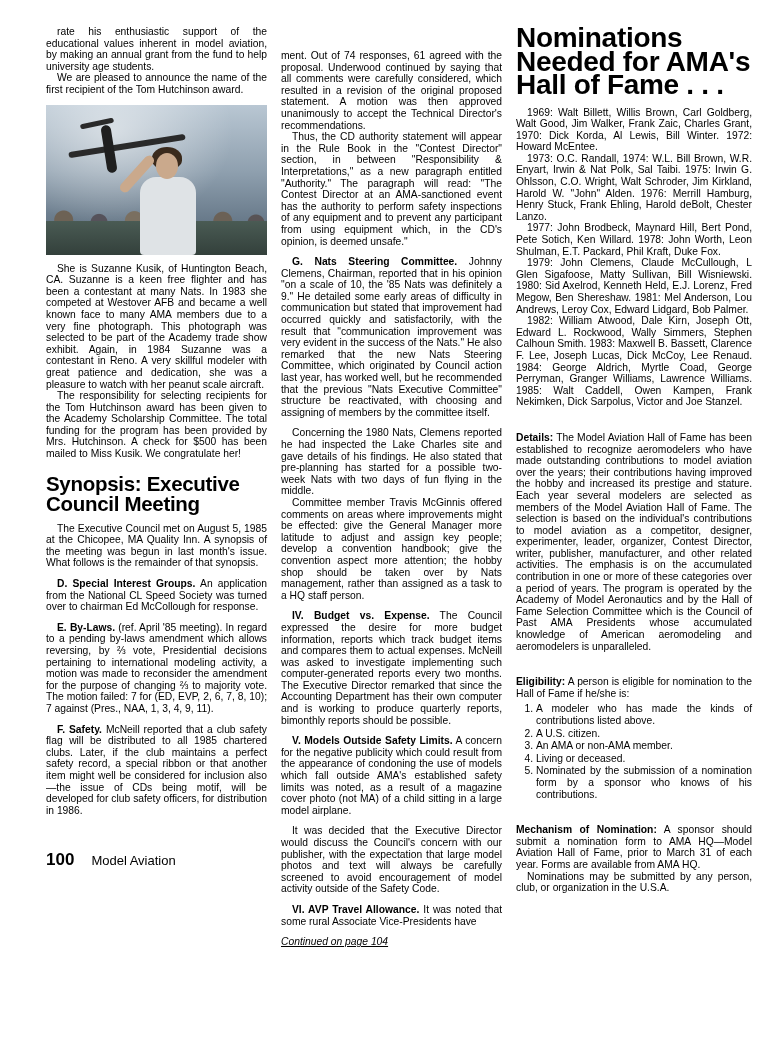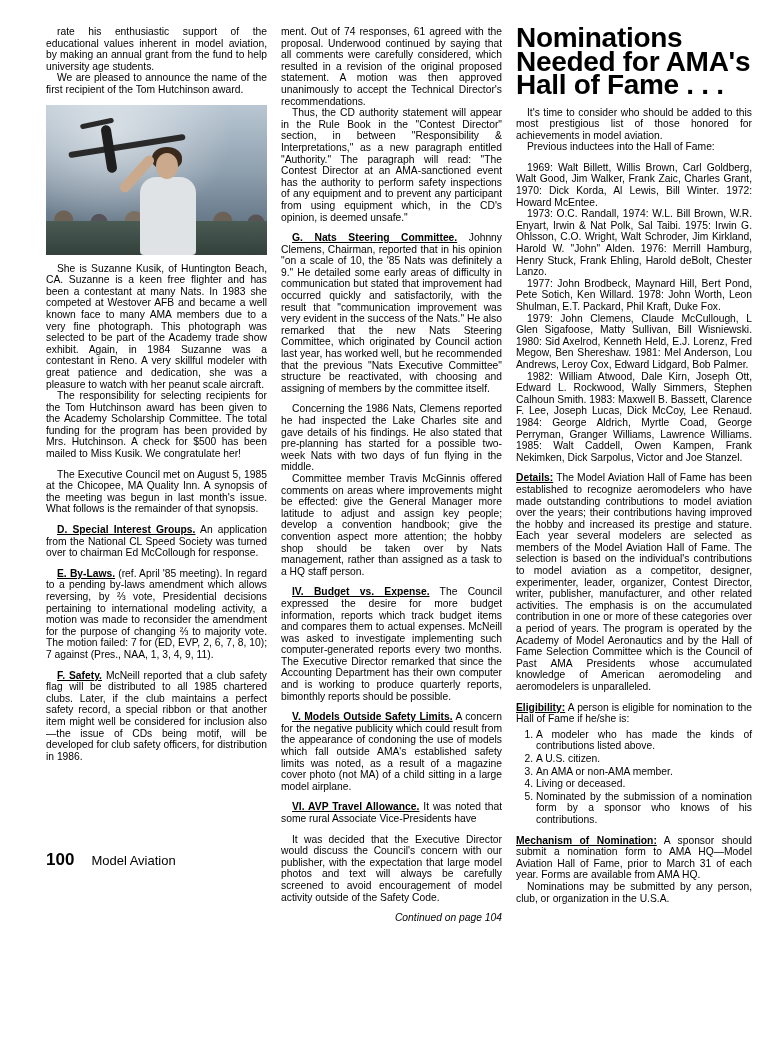--- a/index.html
+++ b/index.html
@@ -33,21 +33,21 @@
   .col.c3 { width: 236px; }
 
   p {
     margin: 0 0 0 0;
     font-size: 10.3px;
     line-height: 11.6px;
     text-align: justify;
     text-indent: 11px;
     hyphens: auto;
   }
-  p.noindent { text-indent: 0; }
+  p.noindent { text-indent: 0; margin-top: 24px; }
   p + p { margin-top: 0px; }
 
   .blk { margin-bottom: 9px; }
 
   h2.section {
     font-size: 20.5px;
     line-height: 20px;
     font-weight: bold;
     margin: 14px 0 9px 0;
     letter-spacing: -0.3px;
@@ -150,42 +150,43 @@
     margin: 4px 0 9px 0;
     padding-left: 20px;
     font-size: 10.3px;
     line-height: 11.6px;
   }
   ol.elig li { margin-bottom: 1px; text-align: justify; }
 
   .continued {
     font-style: italic;
     font-size: 10.3px;
-    text-align: right;
+    text-align: left;
     margin-top: 4px;
     text-indent: 0;
+    text-decoration: underline;
   }
 
   .footer {
     position: absolute;
     left: 46px;
     bottom: 14px;
     display: flex;
     align-items: baseline;
     gap: 9px;
   }
   .footer .pageno {
     font-size: 17px;
     font-weight: bold;
   }
   .footer .mag {
     font-size: 13px;
     margin-left: 8px;
   }
-  b.lead { font-weight: bold; text-decoration: underline; }
+  b.lead { font-weight: bold; }
 </style>
 </head>
 <body>
 
 <div class="page">
   <div class="columns">
 
     <div class="col c1">
       <div class="blk">
         <p>rate his enthusiastic support of the educational values inherent in model aviation, by making an annual grant from the fund to help university age students.</p>
@@ -207,20 +208,21 @@
           <div class="head"></div>
           <div class="arm"></div>
         </div>
       </div>
 
       <div class="blk">
         <p>She is Suzanne Kusik, of Huntington Beach, CA. Suzanne is a keen free flighter and has been a contestant at many Nats. In 1983 she competed at Westover AFB and became a well known face to many AMA members due to a very fine photograph. This photograph was selected to be part of the Academy trade show exhibit. Again, in 1984 Suzanne was a contestant in Reno. A very skillful modeler with great patience and dedication, she was a pleasure to watch with her peanut scale aircraft.</p>
         <p>The responsibility for selecting recipients for the Tom Hutchinson award has been given to the Academy Scholarship Committee. The total funding for the program has been provided by Mrs. Hutchinson. A check for $500 has been mailed to Miss Kusik. We congratulate her!</p>
       </div>
 
+      <h2 class="section">Synopsis: Executive Council Meeting</h2>
 
       <div class="blk">
         <p>The Executive Council met on August 5, 1985 at the Chicopee, MA Quality Inn. A synopsis of the meeting was begun in last month's issue. What follows is the remainder of that synopsis.</p>
       </div>
 
       <div class="blk">
         <p><b class="lead">D. Special Interest Groups.</b><span> An application from the National CL Speed Society was turned over to chairman Ed McCollough for response.</span></p>
       </div>
       <div class="blk">
         <p><b class="lead">E. By-Laws.</b><span> (ref. April '85 meeting). In regard to a pending by-laws amendment which allows reversing, by ⅔ vote, Presidential decisions pertaining to international modeling activity, a motion was made to reconsider the amendment for the purpose of changing ⅔ to majority vote. The motion failed: 7 for (ED, EVP, 2, 6, 7, 8, 10); 7 against (Pres., NAA, 1, 3, 4, 9, 11).</span></p>
@@ -235,49 +237,45 @@
       <div class="blk">
         <p class="noindent">ment. Out of 74 responses, 61 agreed with the proposal. Underwood continued by saying that all comments were carefully considered, which resulted in a revision of the original proposed statement. A motion was then approved unanimously to accept the Technical Director's recommendations.</p>
         <p>Thus, the CD authority statement will appear in the Rule Book in the "Contest Director" section, in between "Responsibility &amp; Interpretations," as a new paragraph entitled "Authority." The paragraph will read: "The Contest Director at an AMA-sanctioned event has the authority to perform safety inspections of any equipment and to prevent any participant from using equipment which, in the CD's opinion, is deemed unsafe."</p>
       </div>
 
       <div class="blk">
         <p><b class="lead">G. Nats Steering Committee.</b><span> Johnny Clemens, Chairman, reported that in his opinion "on a scale of 10, the '85 Nats was definitely a 9." He detailed some early areas of difficulty in communication but stated that improvement had occurred quickly and satisfactorily, with the result that "communication improvement was very evident in the success of the Nats." He also remarked that the new Nats Steering Committee, which originated by Council action last year, has worked well, but he recommended that the previous "Nats Executive Committee" structure be reactivated, with choosing and assigning of members by the committee itself.</span></p>
       </div>
 
       <div class="blk">
-        <p>Concerning the 1986 Nats, Clemens reported he had inspected the Lake Charles site and gave details of his findings. He also stated that pre-planning has started for a possible two-week Nats with two days of fun flying in the middle.</p>
+        <p>Concerning the 1980 Nats, Clemens reported he had inspected the Lake Charles site and gave details of his findings. He also stated that pre-planning has started for a possible two-week Nats with two days of fun flying in the middle.</p>
         <p>Committee member Travis McGinnis offered comments on areas where improvements might be effected: give the General Manager more latitude to adjust and assign key people; develop a convention handbook; give the convention aspect more attention; the hobby shop should be taken over by Nats management, rather than assigned as a task to a HQ staff person.</p>
       </div>
 
       <div class="blk">
         <p><b class="lead">IV. Budget vs. Expense.</b><span> The Council expressed the desire for more budget information, reports which track budget items and compares them to actual expenses. McNeill was asked to investigate implementing such computer-generated reports every two months. The Executive Director remarked that since the Accounting Department has their own computer and is working to produce quarterly reports, bimonthly reports should be possible.</span></p>
       </div>
       <div class="blk">
         <p><b class="lead">V. Models Outside Safety Limits.</b><span> A concern for the negative publicity which could result from the appearance of condoning the use of models which fall outside AMA's established safety limits was noted, as a result of a magazine cover photo (not MA) of a child sitting in a large model airplane.</span></p>
       </div>
 
       <div class="blk">
+        <p>It was decided that the Executive Director would discuss the Council's concern with our publisher, with the expectation that large model photos and text will always be carefully screened to avoid encouragement of model activity outside of the Safety Code.</p>
+      </div>
+
+      <div class="blk">
         <p><b class="lead">VI. AVP Travel Allowance.</b><span> It was noted that some rural Associate Vice-Presidents have</span></p>
-      </div>
-
-      <div class="blk">
-        <p>It was decided that the Executive Director would discuss the Council's concern with our publisher, with the expectation that large model photos and text will always be carefully screened to avoid encouragement of model activity outside of the Safety Code.</p>
       </div>
 
       <p class="continued">Continued on page 104</p>
     </div>
 
     <div class="col c3">
       <h2 class="hall">Nominations Needed for AMA's Hall of Fame . . .</h2>
 
-      <div class="blk">
-        <p>It's time to consider who should be added to this most prestigious list of those honored for achievements in model aviation.</p>
-        <p>Previous inductees into the Hall of Fame:</p>
-      </div>
 
       <div class="blk">
         <p>1969: Walt Billett, Willis Brown, Carl Goldberg, Walt Good, Jim Walker, Frank Zaic, Charles Grant, 1970: Dick Korda, Al Lewis, Bill Winter. 1972: Howard McEntee.</p>
         <p>1973: O.C. Randall, 1974: W.L. Bill Brown, W.R. Enyart, Irwin &amp; Nat Polk, Sal Taibi. 1975: Irwin G. Ohlsson, C.O. Wright, Walt Schroder, Jim Kirkland, Harold W. "John" Alden. 1976: Merrill Hamburg, Henry Stuck, Frank Ehling, Harold deBolt, Chester Lanzo.</p>
         <p>1977: John Brodbeck, Maynard Hill, Bert Pond, Pete Sotich, Ken Willard. 1978: John Worth, Leon Shulman, E.T. Packard, Phil Kraft, Duke Fox.</p>
         <p>1979: John Clemens, Claude McCullough, L Glen Sigafoose, Matty Sullivan, Bill Wisniewski. 1980: Sid Axelrod, Kenneth Held, E.J. Lorenz, Fred Megow, Ben Shereshaw. 1981: Mel Anderson, Lou Andrews, Leroy Cox, Edward Lidgard, Bob Palmer.</p>
         <p>1982: William Atwood, Dale Kirn, Joseph Ott, Edward L. Rockwood, Wally Simmers, Stephen Calhoun Smith. 1983: Maxwell B. Bassett, Clarence F. Lee, Joseph Lucas, Dick McCoy, Lee Renaud. 1984: George Aldrich, Myrtle Coad, George Perryman, Granger Williams, Lawrence Williams. 1985: Walt Caddell, Owen Kampen, Frank Nekimken, Dick Sarpolus, Victor and Joe Stanzel.</p>
       </div>
 
       <div class="blk">

